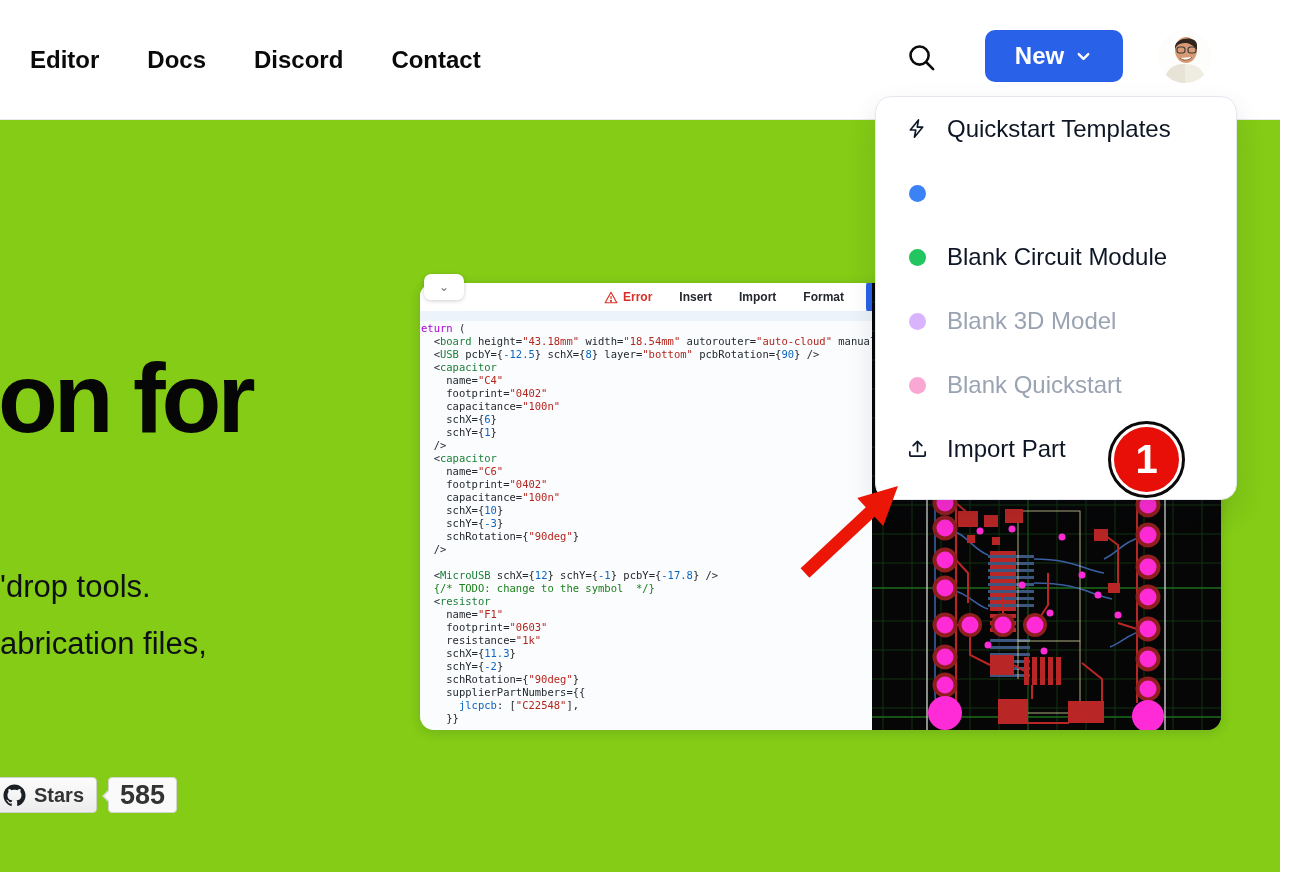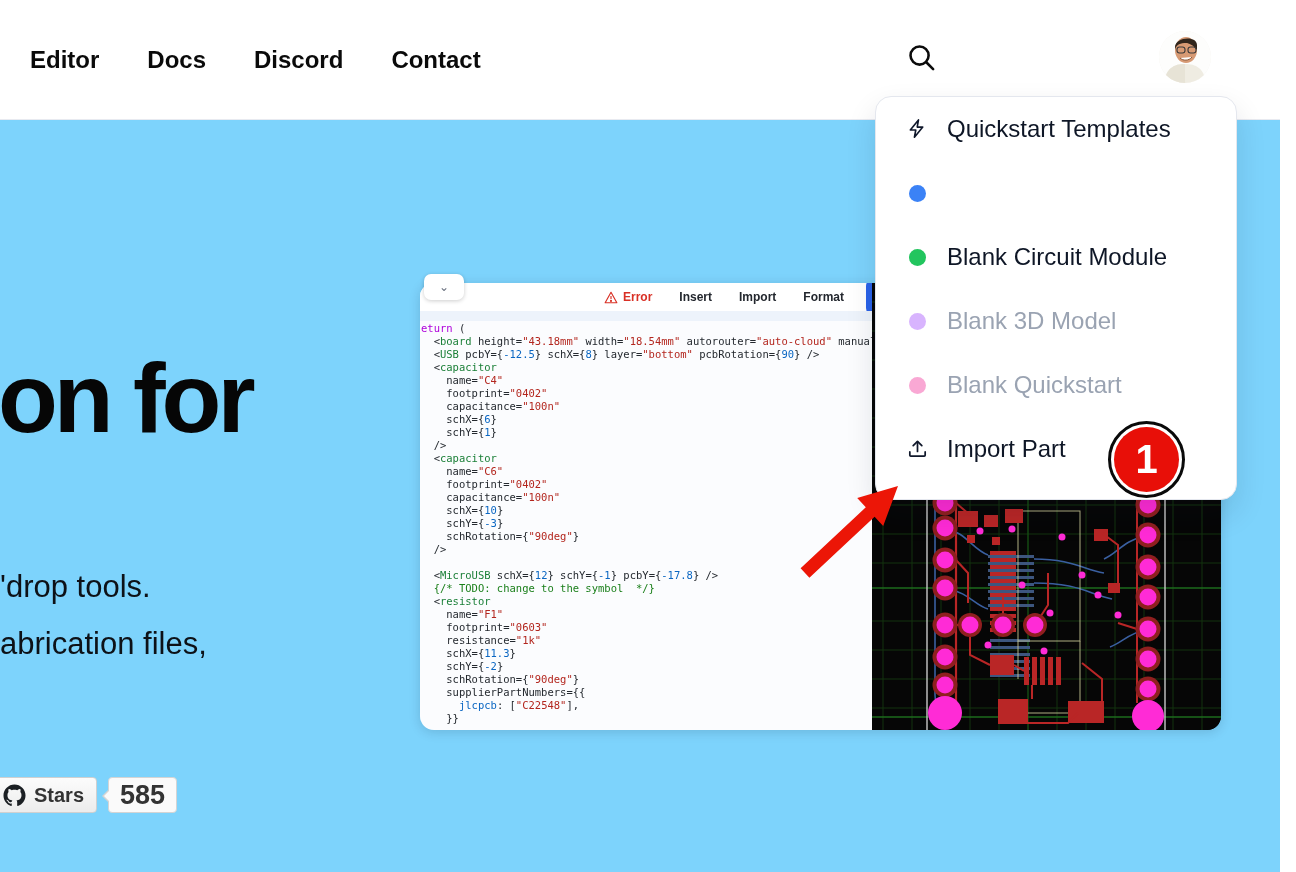--- a/index.html
+++ b/index.html
@@ -1,18 +1,18 @@
 <!DOCTYPE html>
 <html><head>
 <meta charset="utf-8">
 <style>
   * { margin:0; padding:0; box-sizing:border-box; }
   html,body { background:#fff; }
   body { font-family:"Liberation Sans", sans-serif; }
-  .page { position:relative; width:1280px; height:872px; background:#7dd3fc; overflow:hidden; }
+  .page { position:relative; width:1280px; height:872px; background:#84cc16; overflow:hidden; }
 
   
   .header { position:absolute; left:0; top:0; width:1296px; height:120px; background:#fff;
             border-bottom:1px solid #e8eaf0; z-index:5; }
   .nav { position:absolute; left:30px; top:0; height:120px; display:flex; align-items:center; gap:48px; }
   .nav-link { font-size:24px; font-weight:700; color:#0a0a0a; text-decoration:none; cursor:pointer; }
   .search-btn { position:absolute; left:903px; top:41px; width:36px; height:36px; display:flex;
                 align-items:center; justify-content:center; cursor:pointer; }
   .new-btn { position:absolute; left:985px; top:30px; width:138px; height:52px; border:none;
              border-radius:10px; background:#2962e9; color:#fff; font-size:24px; font-weight:700;
@@ -93,20 +93,28 @@
         <a class="nav-link">Contact</a>
       </div>
     <div class="search-btn">
       <span>
         <svg width="31" height="31" viewBox="0 0 24 24" fill="none" stroke="#0b0b0b" stroke-width="2" stroke-linecap="round">
             <circle cx="10.5" cy="10.5" r="7"></circle>
             <line x1="15.9" y1="15.9" x2="21" y2="21"></line>
           </svg>
       </span>
     </div>
+    <button class="new-btn">
+      <span>New</span>
+      <span style="display:flex;">
+        <svg width="19" height="19" viewBox="0 0 24 24" fill="none" stroke="#fff" stroke-width="3" stroke-linecap="round" stroke-linejoin="round">
+            <path d="M6 9l6 6 6-6"></path>
+          </svg>
+      </span>
+    </button>
     <div class="avatar">
       <svg width="52" height="52" viewBox="0 0 52 52">
         <rect width="52" height="52" fill="#fdfdfc"></rect>
         <path d="M5 52 C7 37 15 33 26 33 C37 33 45 37 47 52 Z" fill="#efece2"></path>
         <path d="M5 52 C7 37 15 33 26 33 L26 52 Z" fill="#e7e3d6"></path>
         <ellipse cx="27" cy="19" rx="11" ry="13" fill="#d79a74"></ellipse>
         <path d="M16 16 C16 6 38 4 38 14 L38 19 C34 14 30 12 27 12 C22 12 17 13 16 19 Z" fill="#31261d"></path>
         <rect x="18" y="16" width="8" height="6" rx="2.5" fill="none" stroke="#3a3a3a" stroke-width="1.1"></rect>
         <rect x="29" y="16" width="8" height="6" rx="2.5" fill="none" stroke="#3a3a3a" stroke-width="1.1"></rect>
         <path d="M21 27 C24 30 30 30 33 26" fill="#fff" stroke="#8c5a3c" stroke-width="1"></path>

